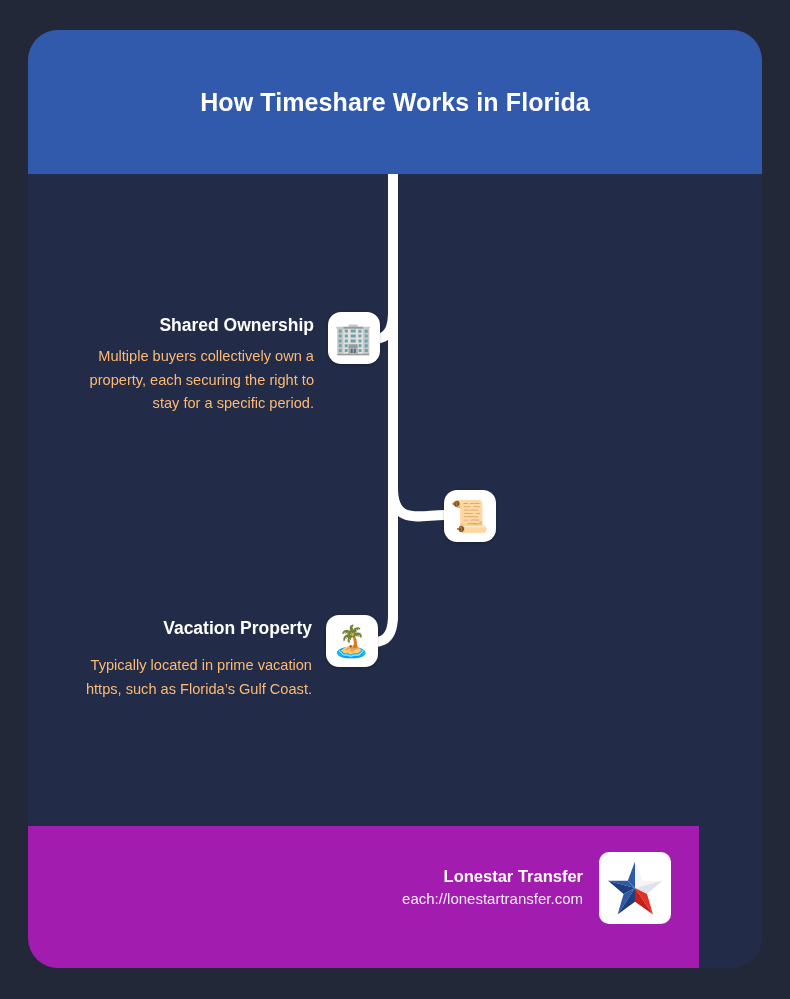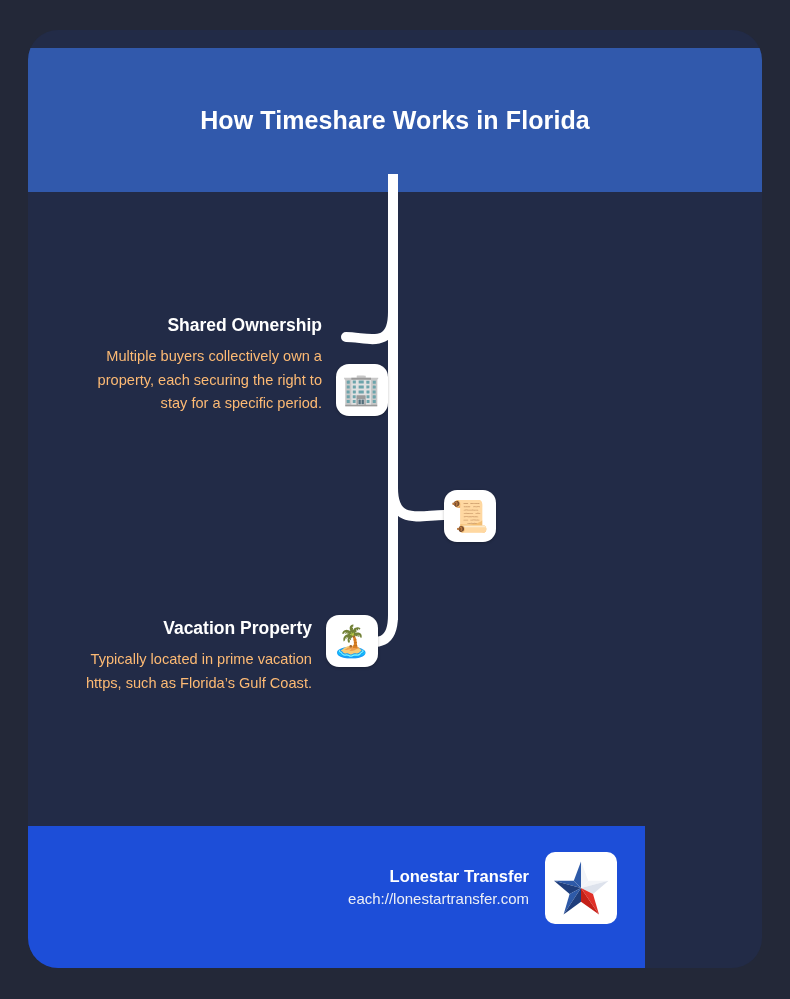--- a/index.html
+++ b/index.html
@@ -22,21 +22,21 @@
     height: 938px;
     background: #222B47;
     border-radius: 30px;
     overflow: hidden;
   }
 
   
   #header-band {
     position: absolute;
     left: 0;
-    top: 18px;
+    top: 0;
     width: 734px;
     height: 144px;
     background: #3159AC;
     display: flex;
     align-items: center;
     justify-content: center;
   }
   #header-title {
     color: #FFFFFF;
     font-size: 25px;
@@ -108,23 +108,23 @@
     line-height: 1;
     flex: 0 0 auto;
     box-shadow: 0 1px 3px rgba(0,0,0,0.25);
   }
 
   
   #footer-band {
     position: absolute;
     left: 0;
     bottom: 0;
-    width: 617px;
+    width: 671px;
     height: 142px;
-    background: #1d4ed8;
+    background: #a21caf;
   }
   #footer-inner {
     position: absolute;
     right: 28px;
     top: 26px;
     display: flex;
     align-items: center;
     gap: 16px;
   }
   #footer-text {
@@ -168,34 +168,34 @@
 
     <path d="M 365 144 L 365 590" stroke="#FFFFFF" stroke-width="10" stroke-linecap="butt"></path>
 
     <path d="M 365 282 C 365 320, 340 307, 318 307" stroke="#FFFFFF" stroke-width="10" stroke-linecap="round"></path>
 
     <path d="M 365 458 C 365 496, 392 485, 416 485" stroke="#FFFFFF" stroke-width="10" stroke-linecap="round"></path>
 
     <path d="M 365 585 C 365 623, 340 610, 318 610" stroke="#FFFFFF" stroke-width="10" stroke-linecap="round"></path>
   </svg>
 
-  <div class="content-row row-left" style="left: 20px; top: 282px; width: 340px; justify-content: flex-end; align-items: flex-end;">
+  <div class="content-row row-left" style="left: 12px; top: 282px; width: 340px; justify-content: flex-end;">
     <div class="text-block text-right-align" style="width: 240px; margin-right: 14px; padding-top: 2px;">
       <div class="block-heading">Shared Ownership</div>
       <div class="block-body">Multiple buyers collectively own a property, each securing the right to stay for a specific period.</div>
     </div>
     <div class="icon-tile">🏢</div>
   </div>
 
   <div class="content-row row-right" style="left: 416px; top: 460px; width: 300px;">
     <div class="icon-tile">📜</div>
   </div>
 
   <div class="content-row row-left" style="left: 10px; top: 585px; width: 340px; justify-content: flex-end;">
-    <div class="text-block text-right-align" style="width: 240px; margin-right: 14px; padding-top: 2px;">
+    <div class="text-block text-right-align" style="width: 240px; margin-right: 14px; padding-top: 2px; gap: 6px;">
       <div class="block-heading">Vacation Property</div>
       <div class="block-body">Typically located in prime vacation https, such as Florida’s Gulf Coast.</div>
     </div>
     <div class="icon-tile">🏝️</div>
   </div>
 
   <div id="footer-band">
     <div id="footer-inner">
       <div id="footer-text">
         <div id="footer-brand">Lonestar Transfer</div>

